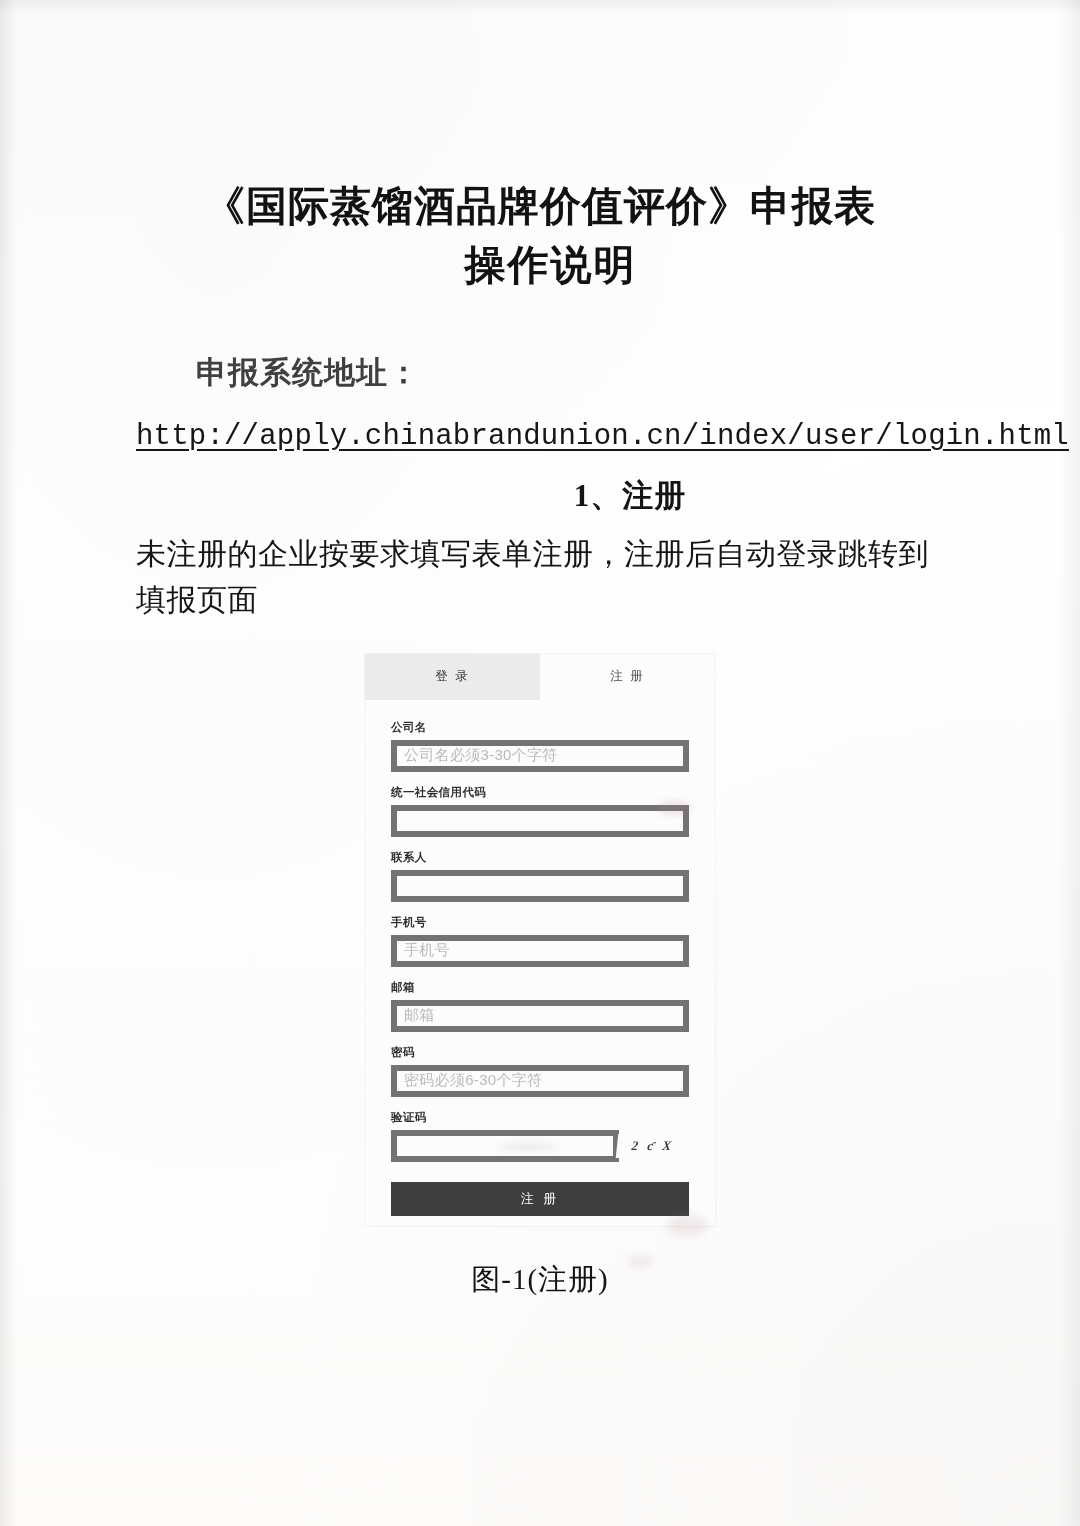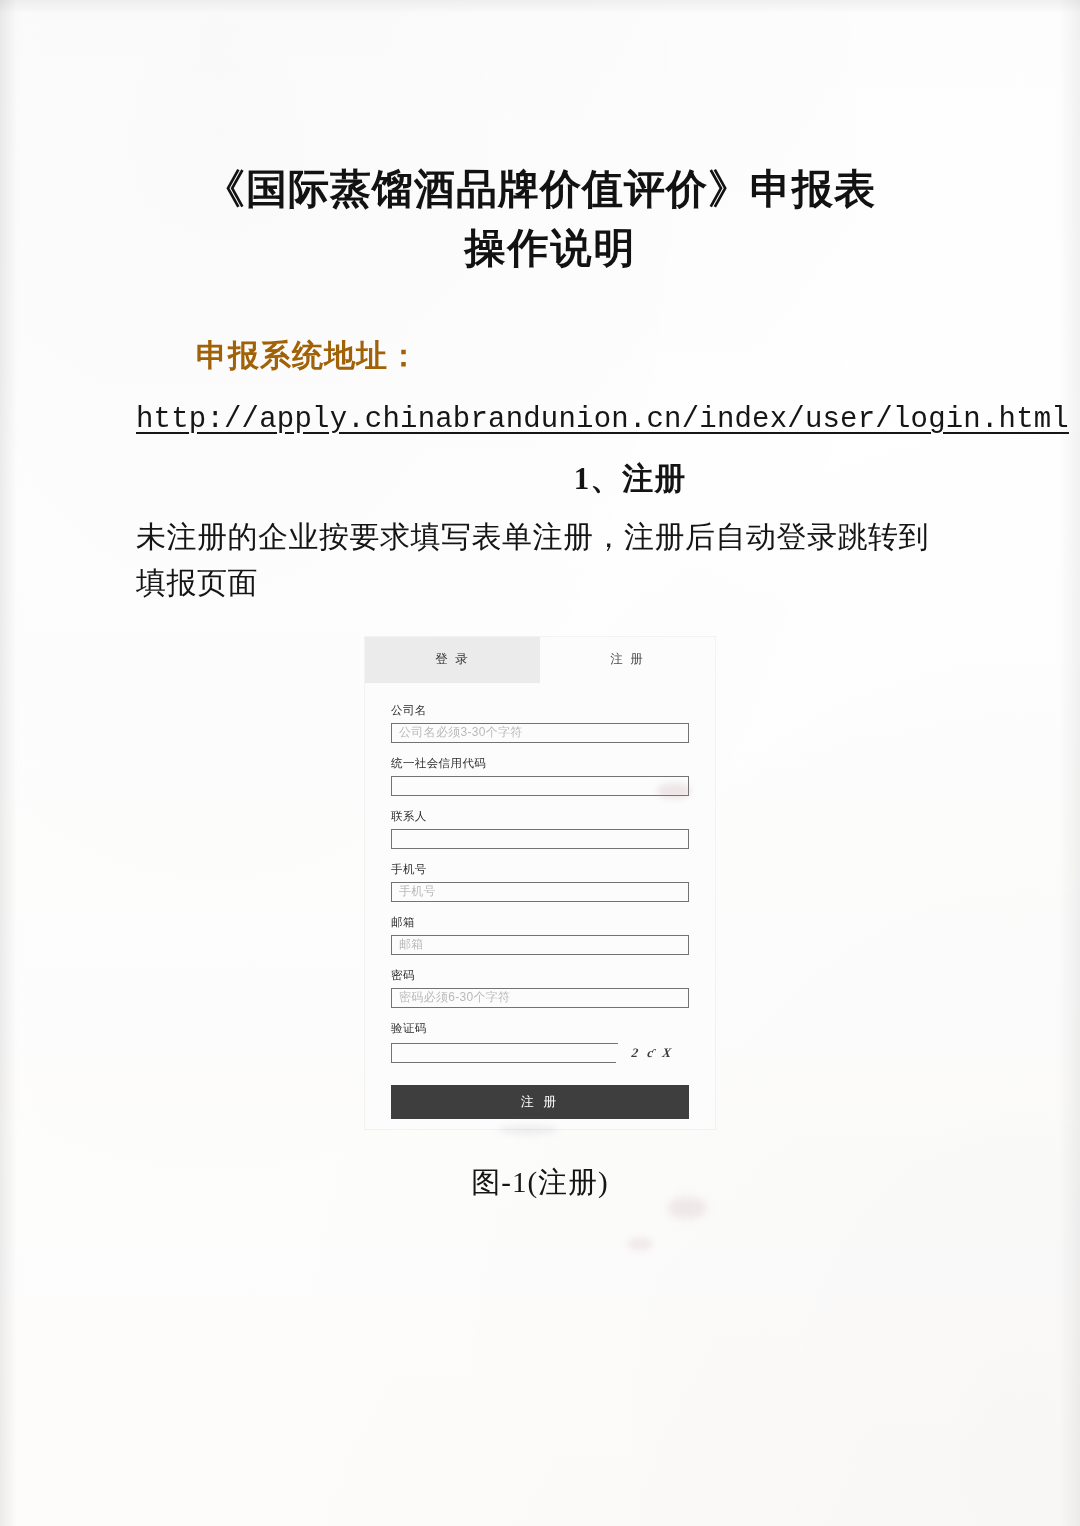--- a/index.html
+++ b/index.html
@@ -34,21 +34,21 @@
     left: 0; right: 0; top: 0; height: 14px;
     background: linear-gradient(180deg, rgba(0,0,0,0.05), rgba(0,0,0,0));
   }
   .scan-edge-right {
     position: absolute;
     right: 0; top: 0; bottom: 0; width: 22px;
     background: linear-gradient(270deg, rgba(0,0,0,0.05), rgba(0,0,0,0));
   }
   .content {
     position: absolute;
-    left: 0; top: 0;
+    left: 0; top: 17px;
     width: 1080px;
   }
 
   
   .doc-title {
     text-align: center;
     font-family: "Liberation Serif", serif;
     font-weight: bold;
     font-size: 41px;
     letter-spacing: 1px;
@@ -62,21 +62,21 @@
     padding-left: 21px;
   }
 
   
   .sec-label {
     font-family: "Liberation Serif", serif;
     font-weight: bold;
     font-size: 31px;
     margin: 56px 0 0 196px;
     letter-spacing: 1px;
-    color: #a16207;
+    color: #404040;
   }
   .url-line {
     font-family: "Liberation Mono", monospace;
     font-size: 29px;
     margin: 26px 0 0 136px;
     text-decoration: underline;
     text-underline-offset: 5px;
     letter-spacing: 0.2px;
     color: #161616;
     white-space: nowrap;
@@ -129,34 +129,34 @@
   }
   .shot-tab.active {
     background: #ebedf1;
     color: #2d2d2d;
   }
   .shot-body {
     padding: 16px 26px 10px 26px;
   }
   .field-label {
     font-size: 11.5px;
-    font-weight: normal;
+    font-weight: bold;
     color: #2b2b2b;
     margin: 13px 0 5px 0;
     letter-spacing: 0.4px;
   }
   .field-label:first-child { margin-top: 4px; }
   .field-input {
-    height: 20px;
-    border: 1px solid #8b5cf6;
+    height: 32px;
+    border: 6px solid #8b5cf6;
     background: #ffffff;
     display: flex;
     align-items: center;
     padding: 0 7px;
-    font-size: 12px;
+    font-size: 15px;
     color: #b6bac0;
     letter-spacing: 0.3px;
     box-sizing: border-box;
   }
   .captcha-row {
     display: flex;
     align-items: center;
     gap: 0;
   }
   .captcha-row .field-input {

